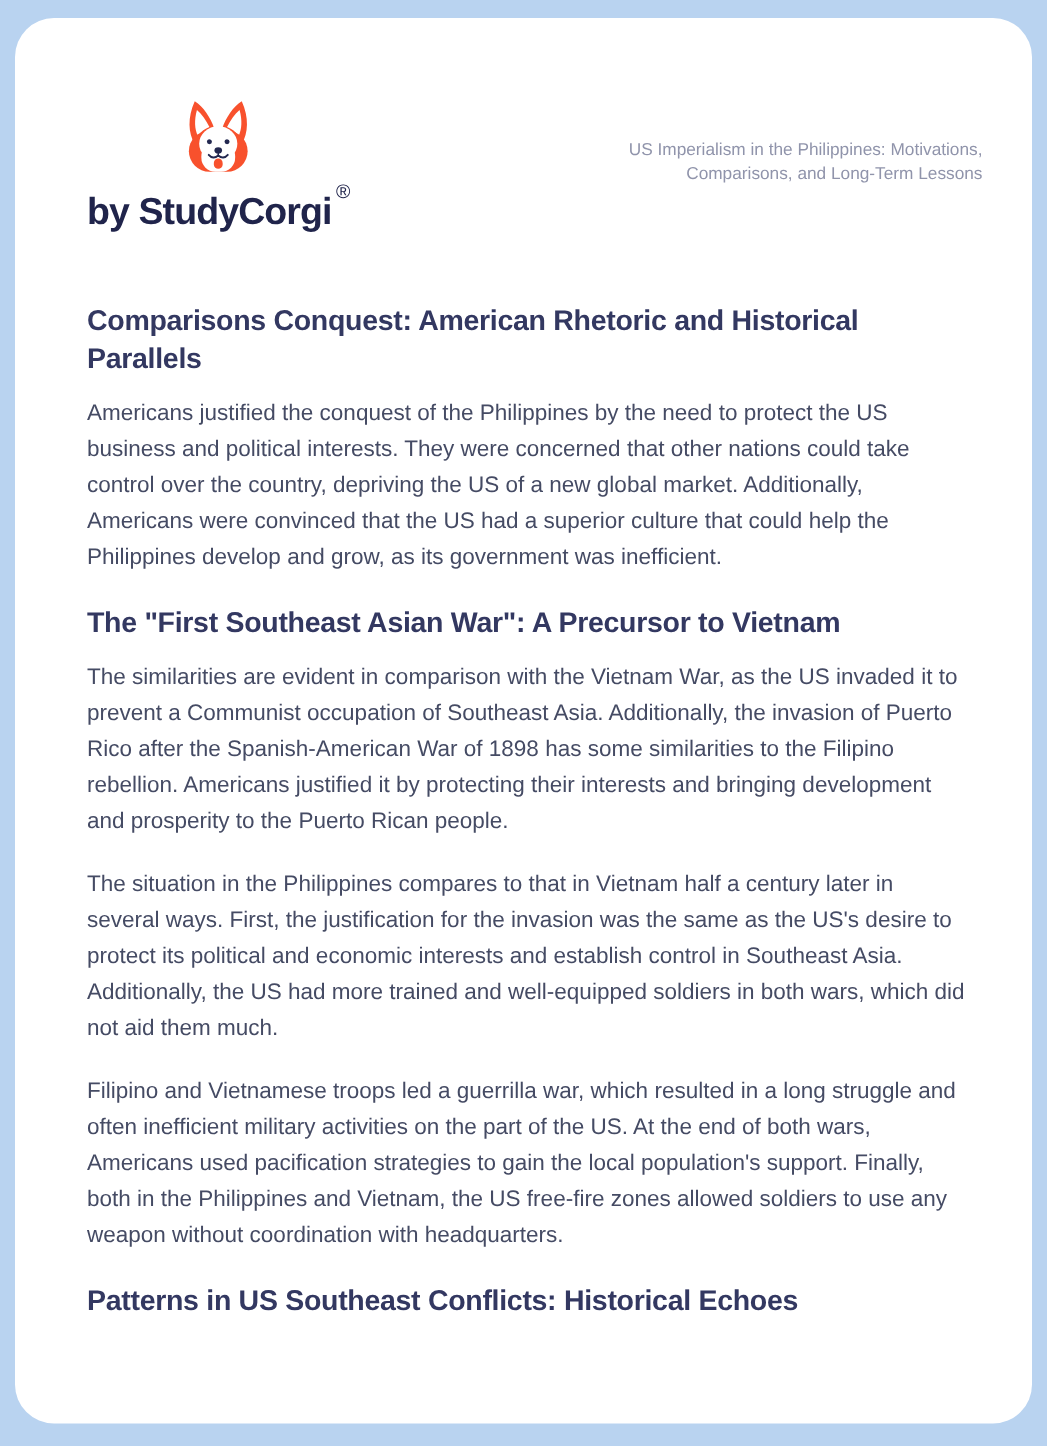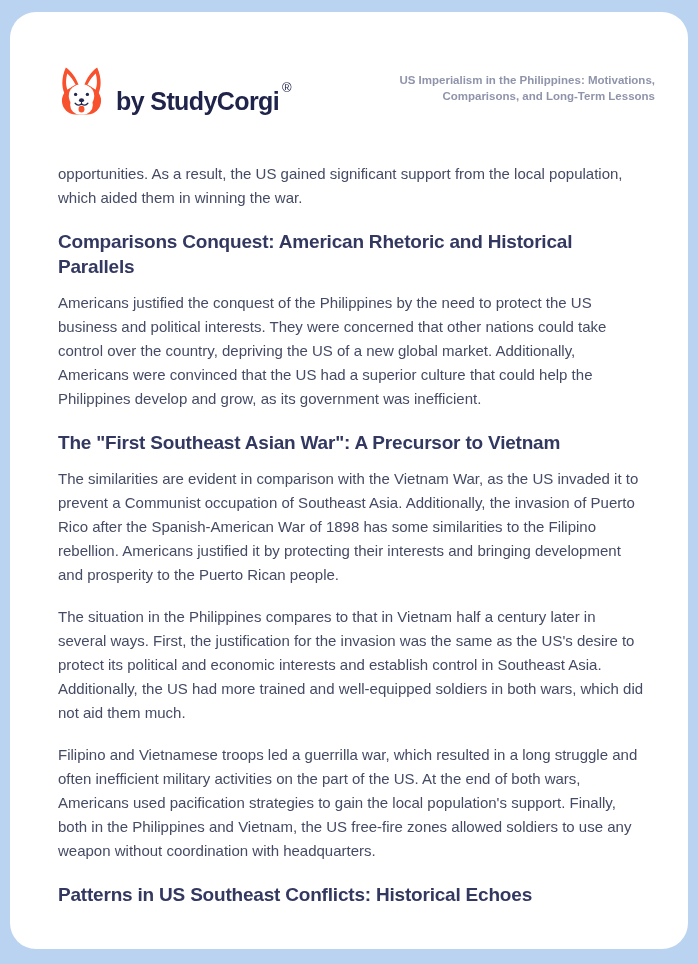--- a/index.html
+++ b/index.html
@@ -17,42 +17,42 @@
     background:#FFFFFF;
     border-radius:26px;
     overflow:hidden;
   }
   .header {
     display:flex;
     justify-content:space-between;
     align-items:center;
     padding:54px 33px 0 48px;
   }
-  .brand { display:flex; align-items:flex-end; gap:11px; cursor:pointer; }
+  .brand { display:flex; align-items:center; gap:11px; cursor:pointer;flex-direction:column; }
   .corgi { width:47px; height:50px; flex:0 0 auto; }
   .brand-name {
     font-size:25px;
     font-weight:bold;
     color:#20244B;
     letter-spacing:-0.6px;
     white-space:nowrap;
   }
   .reg {
     font-size:13px;
     font-weight:normal;
     color:#20244B;
     vertical-align:top;
     position:relative;
     top:-7px;
     margin-left:3px;
   }
   .doc-meta { width:300px; text-align:right; }
   .doc-title {
     font-size:11.5px;
-    font-weight:bold;
+    font-weight:normal;
     color:#9094AB;
     line-height:1.32;
     margin-bottom:5px;
   }
   .doc-url {
     font-size:11.5px;
     color:#9B9EB1;
     line-height:1.28;
     overflow-wrap:break-word;
     cursor:pointer;
@@ -100,21 +100,20 @@
       <div class="brand-name"><span>by StudyCorgi</span><span class="reg">®</span></div>
     </div>
 
     <div class="doc-meta">
       <div class="doc-title">US Imperialism in the Philippines: Motivations, Comparisons, and Long-Term Lessons</div>
     </div>
 
   </div>
 
   <div class="article">
-    <p>opportunities. As a result, the US gained significant support from the local population, which aided them in winning the war.</p>
     <h2>Comparisons Conquest: American Rhetoric and Historical Parallels</h2>
     <p>Americans justified the conquest of the Philippines by the need to protect the US business and political interests. They were concerned that other nations could take control over the country, depriving the US of a new global market. Additionally, Americans were convinced that the US had a superior culture that could help the Philippines develop and grow, as its government was inefficient.</p>
     <h2>The "First Southeast Asian War": A Precursor to Vietnam</h2>
     <p>The similarities are evident in comparison with the Vietnam War, as the US invaded it to prevent a Communist occupation of Southeast Asia. Additionally, the invasion of Puerto Rico after the Spanish-American War of 1898 has some similarities to the Filipino rebellion. Americans justified it by protecting their interests and bringing development and prosperity to the Puerto Rican people.</p>
     <p>The situation in the Philippines compares to that in Vietnam half a century later in several ways. First, the justification for the invasion was the same as the US's desire to protect its political and economic interests and establish control in Southeast Asia. Additionally, the US had more trained and well-equipped soldiers in both wars, which did not aid them much.</p>
     <p>Filipino and Vietnamese troops led a guerrilla war, which resulted in a long struggle and often inefficient military activities on the part of the US. At the end of both wars, Americans used pacification strategies to gain the local population's support. Finally, both in the Philippines and Vietnam, the US free-fire zones allowed soldiers to use any weapon without coordination with headquarters.</p>
     <h2>Patterns in US Southeast Conflicts: Historical Echoes</h2>
   </div>
 
 </div>

